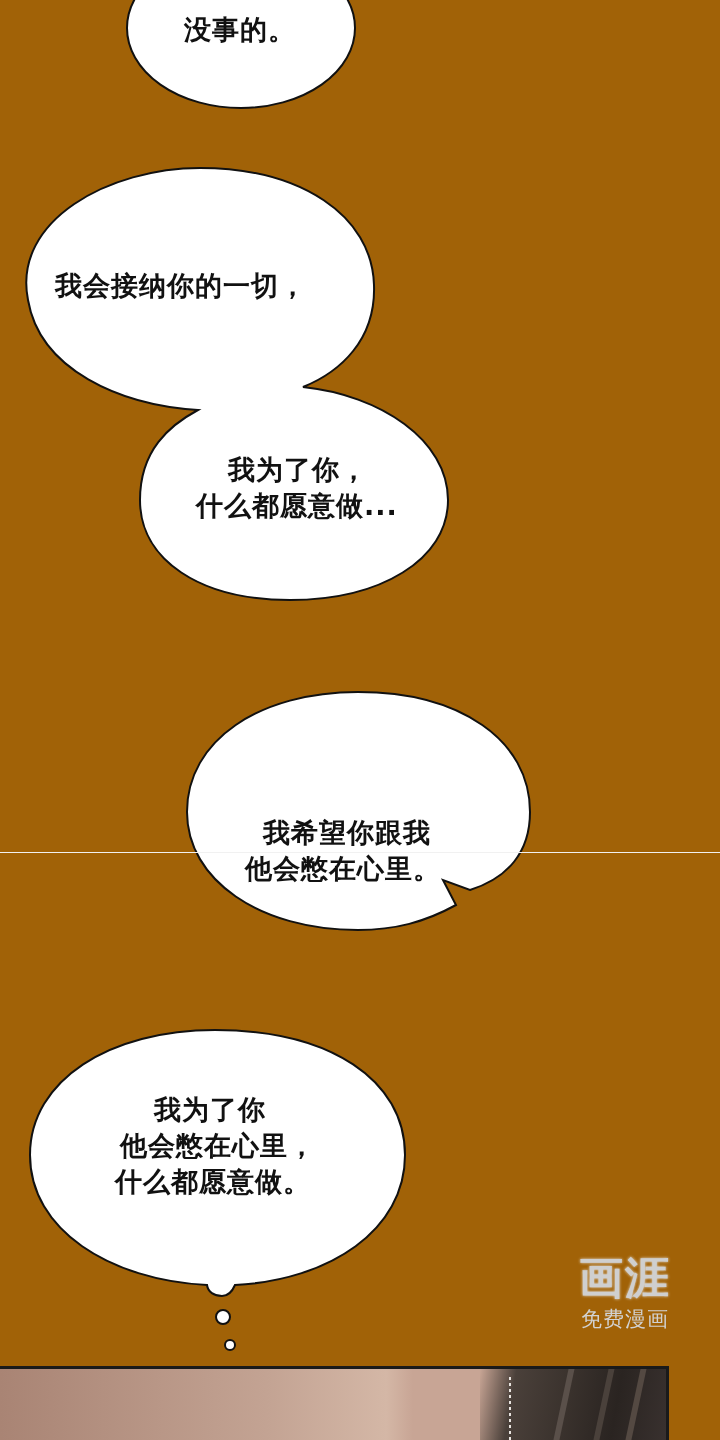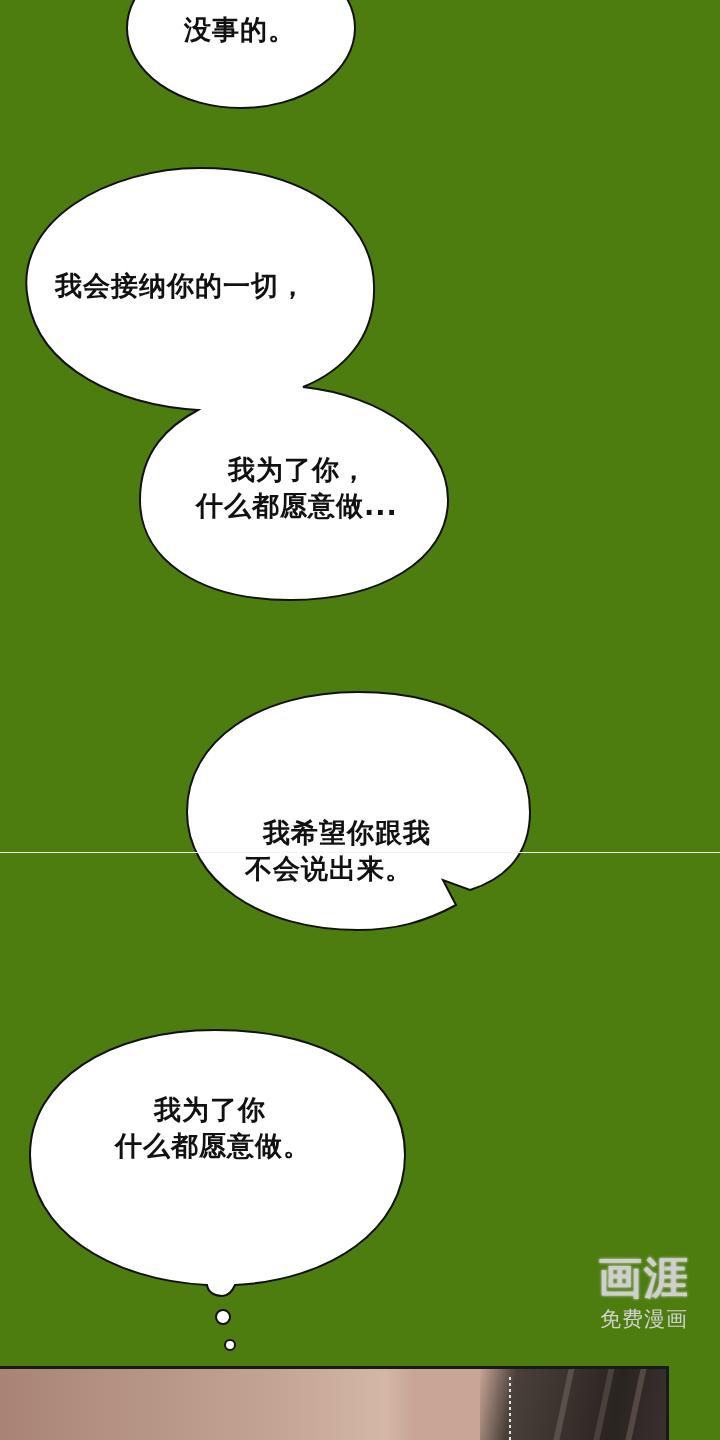--- a/index.html
+++ b/index.html
@@ -1,23 +1,23 @@
 <!DOCTYPE html>
 <html><head>
   <meta charset="utf-8">
   <style>
     html, body { margin: 0; padding: 0; background: #ffffff; }
     body { width: 720px; height: 1440px; position: relative; overflow: hidden;
            font-family: "DejaVu Sans", "Liberation Sans", sans-serif; }
-    .page { position: absolute; left: 0; top: 0; width: 720px; height: 1440px; background: #4d7c0f; }
+    .page { position: absolute; left: 0; top: 0; width: 720px; height: 1440px; background: #a16207; }
     svg.bubbles { position: absolute; left: 0; top: 0; }
     .txt { position: absolute; color: #111; font-weight: bold; font-size: 27px; line-height: 36px;
            letter-spacing: 1px; white-space: nowrap; text-align: center; }
     .faint-rule { position: absolute; left: 0; top: 852px; width: 720px; height: 1px; background: #f1f1f1; }
-    .watermark { position: absolute; left: 584px; top: 1250px; width: 120px; height: 100px; text-align: center; }
+    .watermark { position: absolute; left: 565px; top: 1250px; width: 120px; height: 100px; text-align: center; }
     .wm-logo { font-size: 44px; line-height: 56px; font-weight: bold; color: #cfcfcf;
                letter-spacing: 2px; text-shadow: 0 0 3px #e8e8e8; }
     .wm-sub { font-size: 21px; line-height: 26px; color: #d2d2d2; letter-spacing: 1px; }
     .panel { position: absolute; left: 0; top: 1366px; width: 666px; height: 80px;
              border-top: 3px solid #1a1a1a; border-right: 3px solid #1a1a1a;
              background: linear-gradient(90deg, #a98474 0%, #c3a393 40%, #d4b7a6 58%, #c8a595 62%); overflow: hidden; }
     .hair { position: absolute; left: 480px; top: 0; width: 190px; height: 80px;
             background: linear-gradient(100deg, rgba(60,52,46,0) 0%, #4a403a 18%, #3a322d 45%, #2a2421 70%, #3a3230 100%); }
     .hair-strand { position: absolute; top: 0; width: 6px; height: 80px; background: #5a504a; transform: skewX(-12deg); }
     .earring { position: absolute; left: 509px; top: 8px; width: 2px; height: 70px;
@@ -71,27 +71,28 @@
     <div>我会接纳你的一切，</div>
   </div>
 
   <div class="txt" style="left:196px; top:452px; width:240px; text-align:left;">
     <div style="padding-left:32px;">我为了你，</div>
     <div>什么都愿意做...</div>
   </div>
 
   <div class="txt" style="left:245px; top:780px; width:230px; text-align:left;">
     <div style="padding-left:18px;margin-top:35px;">我希望你跟我</div>
-    <div>不会说出来。</div>
+    <div>他会憋在心里。</div>
   </div>
 
   <div class="faint-rule"></div>
 
   <div class="txt" style="left:98px; top:1092px; width:240px;">
     <div style="padding-right:16px;">我为了你</div>
+    <div>他会憋在心里，</div>
     <div style="padding-right:10px;">什么都愿意做。</div>
   </div>
 
   <div class="watermark">
     <div class="wm-logo">画涯</div>
     <div class="wm-sub">免费漫画</div>
   </div>
 
   <div class="panel">
     <div class="hair"></div>

